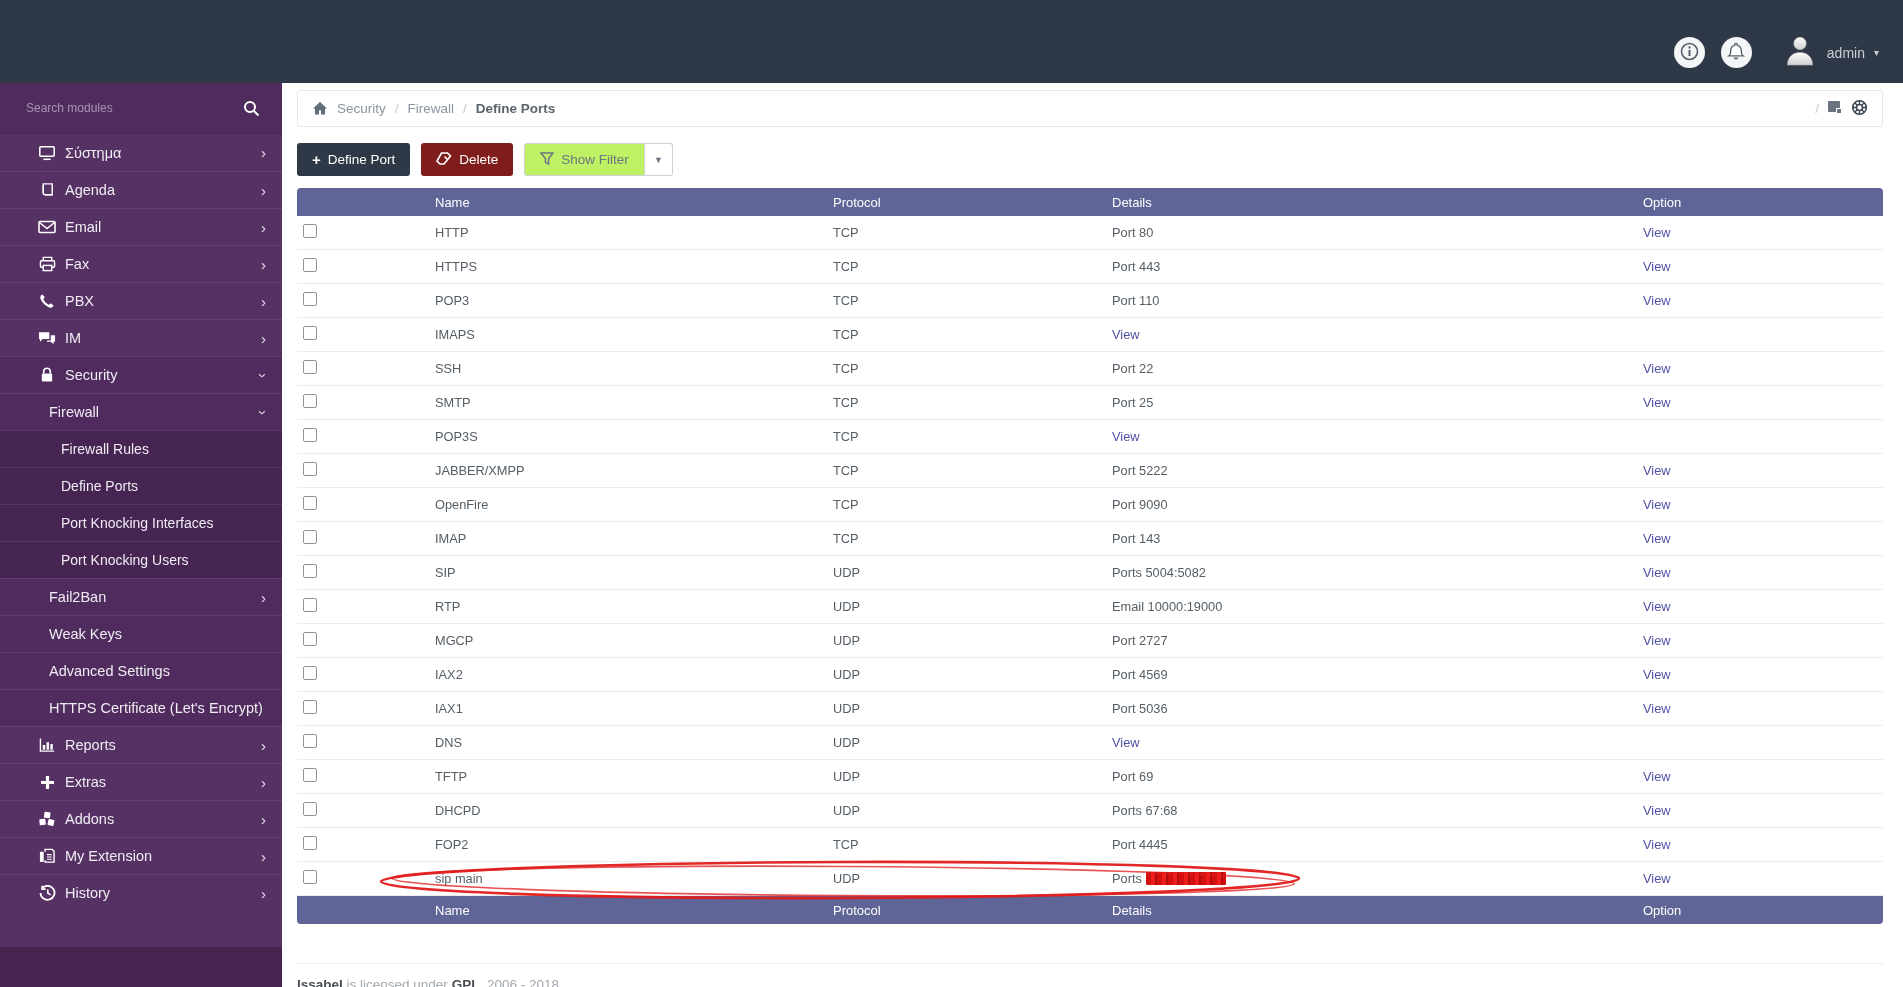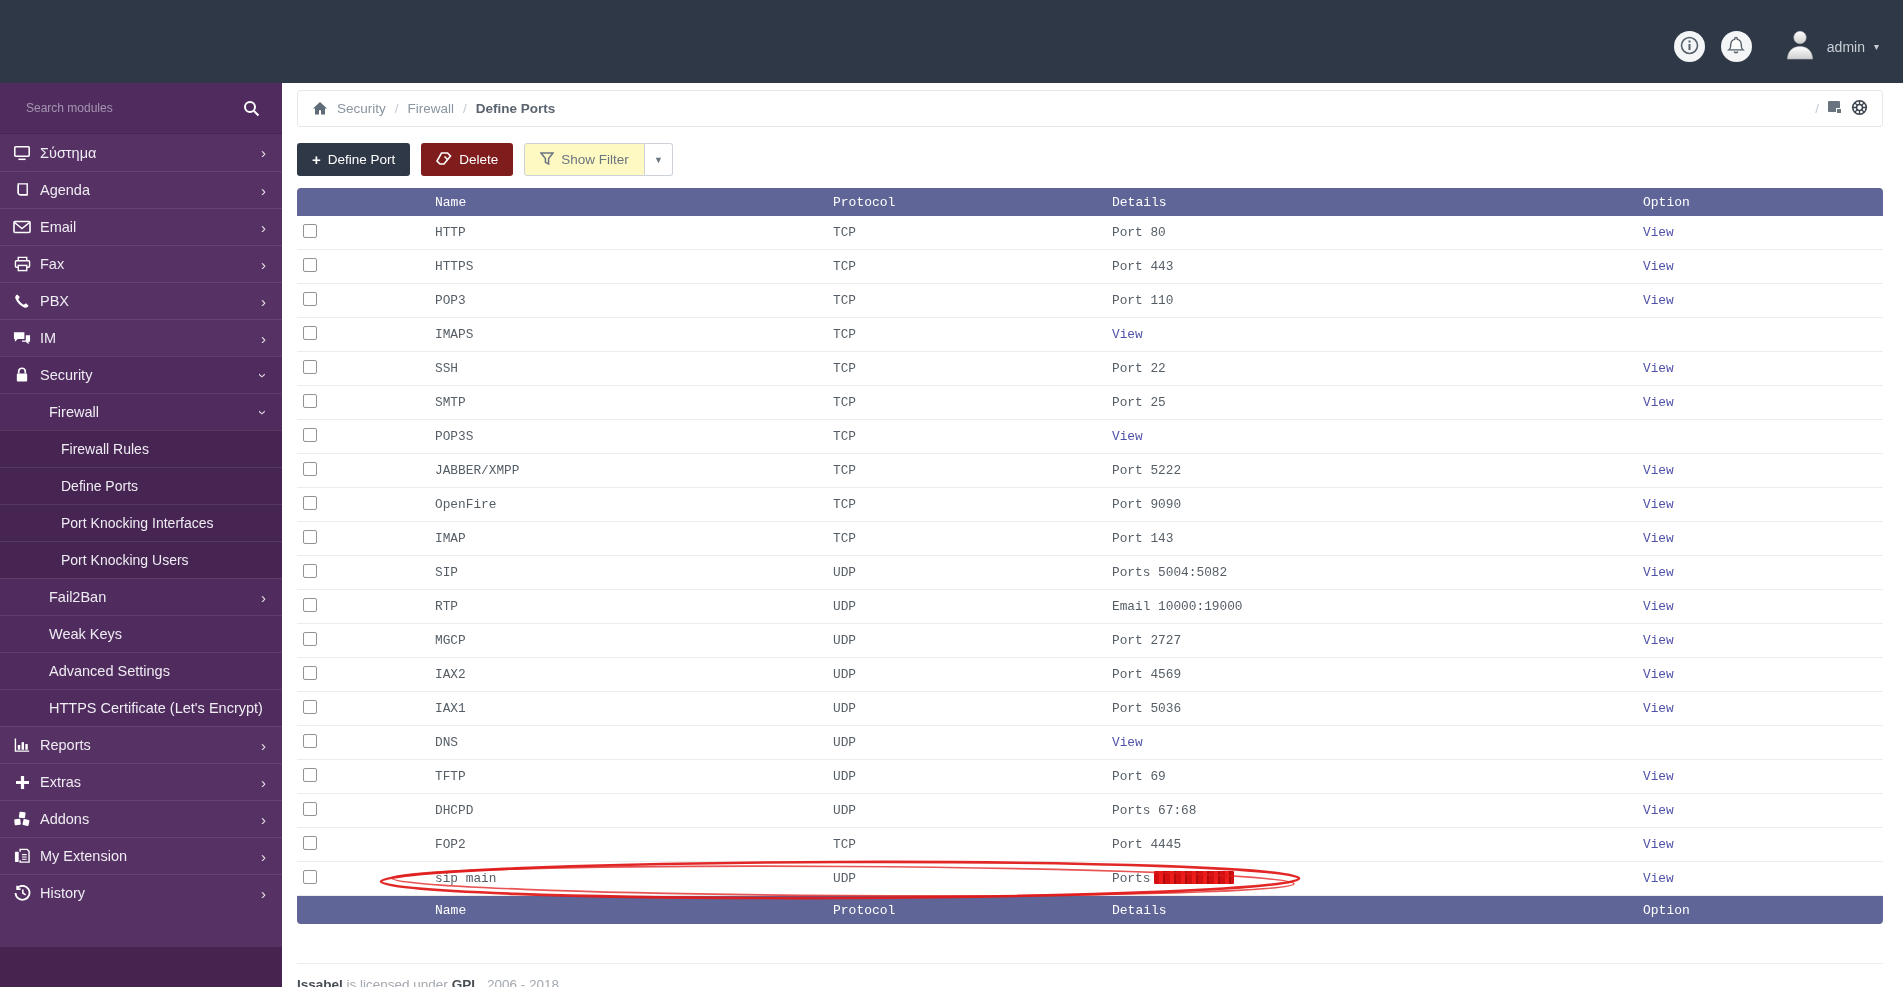--- a/index.html
+++ b/index.html
@@ -7,37 +7,37 @@
   body { font-family:"Liberation Sans","DejaVu Sans",sans-serif; background:#ffffff; position:relative; font-size:13px; color:#555; }
 
   
   .topbar { position:absolute; top:0; left:0; width:1903px; height:83px; background:#2f3847; z-index:5; }
   .logo-block { position:absolute; top:0; left:0; width:282px; height:83px; background:#5a3268; display:flex; align-items:center; padding:0 16px 0 26px; }
   .logo-dots { margin-right:10px; }
   .logo-text { color:#ffffff; font-size:24px; font-weight:bold; letter-spacing:0.3px; }
   .hamburger { margin-left:auto; width:36px; height:31px; border:1px solid rgba(255,255,255,0.55); border-radius:4px; display:flex; flex-direction:column; justify-content:center; align-items:center; gap:3px; cursor:pointer; background:transparent; }
   .hamburger span { display:block; width:17px; height:2.4px; background:#ffffff; border-radius:1px; }
 
-  .topbar-right { position:absolute; right:24px; top:5px; height:83px; display:flex; align-items:center; gap:16px;justify-content:flex-end; }
+  .topbar-right { position:absolute; right:24px; top:11px; height:83px; display:flex; align-items:center; gap:16px;justify-content:flex-end; }
   .circle-btn { width:31px; height:31px; border-radius:50%; background:#f4f5f6; display:flex; align-items:center; justify-content:center; cursor:pointer; }
   .user-box { display:flex; align-items:center; gap:9px; margin-left:14px; cursor:pointer; }
   .user-name { color:#c9ced6; font-size:14px; }
   .user-caret { color:#c9ced6; font-size:10px; }
 
   
   .sidebar { position:absolute; top:83px; left:0; width:282px; height:904px; background:#563264; z-index:4; }
   .search-row { height:51px; background:#4f2c5d; display:flex; align-items:center; padding:0 22px 0 26px; border-bottom:1px solid rgba(0,0,0,0.12); }
   .search-input { flex:1; background:transparent; border:none; outline:none; color:#e9e2f0; font-size:12px; font-family:inherit; }
   .search-input::placeholder { color:rgba(235,228,243,0.55); }
   .search-icon-btn { background:none; border:none; cursor:pointer; padding:0; display:flex; }
 
   .side-menu { }
   .side-item { height:37px; display:flex; align-items:center; border-top:1px solid rgba(255,255,255,0.09); cursor:pointer; color:#efecf3; font-size:14.5px; position:relative; }
   .side-item:first-child { border-top:none; }
-  .side-item.lvl1 { padding-left:13px; }
+  .side-item.lvl1 { padding-left:38px; }
   .side-item.lvl2 { padding-left:49px; background:#4f2c5d; }
   .side-item.lvl3 { padding-left:61px; background:#472553; font-size:14px; }
   .side-item.lvl1.in-trail { background:#4f2c5d; }
   .sicon { width:18px; height:18px; margin-right:9px; display:flex; align-items:center; justify-content:center; color:#ffffff; flex:0 0 18px; }
   .slabel { flex:1; white-space:nowrap; overflow:hidden; }
   .chev { position:absolute; right:16px; color:rgba(255,255,255,0.85); font-size:15px; line-height:1; }
   .chev.down { transform:rotate(90deg); }
   .sidebar-bottom { position:absolute; bottom:0; left:0; width:282px; height:40px; background:#46244f; }
 
   
@@ -50,26 +50,26 @@
   .bc-sep { color:#c3cad0; }
   .bc-current { color:#5a646e; font-weight:bold; }
   .breadcrumb-right { margin-left:auto; display:flex; align-items:center; gap:8px; }
 
   .toolbar { margin:16px 0 0 15px; display:flex; align-items:center; gap:11px; }
   .btn { height:33px; border:none; border-radius:3px; font-size:13.5px; font-family:inherit; display:inline-flex; align-items:center; gap:7px; padding:0 15px; cursor:pointer; }
   .btn-dark { background:#2f3847; color:#ffffff; }
   .btn-red { background:#7f1d1d; color:#ffffff; }
   .plus-glyph { font-weight:bold; font-size:15px; }
   .filter-group { display:inline-flex; }
-  .btn-filter { background:#fef9c3; border:1px solid #ccd2d8; border-radius:3px 0 0 3px; color:#6b7580; }
+  .btn-filter { background:#bef264; border:1px solid #ccd2d8; border-radius:3px 0 0 3px; color:#6b7580; }
   .btn-filter-caret { background:#ffffff; border:1px solid #ccd2d8; border-left:none; border-radius:0 3px 3px 0; width:28px; color:#6b7580; font-size:9px; padding:0; justify-content:center; }
 
   
   .ports-table { margin:12px 20px 0 15px; }
-  .trow { display:grid; grid-template-columns:138px 398px 279px 531px auto; align-items:center;font-family:Liberation Mono, monospace; }
+  .trow { display:grid; grid-template-columns:138px 398px 279px 531px auto; align-items:center; }
   .thead { background:#5f6596; color:#ffffff; height:28px; font-size:13px; }
   .thead.top { border-radius:4px 4px 0 0; }
   .thead.bottom { border-radius:0 0 4px 4px; }
   .tbody .trow { height:34px; border-bottom:1px solid #ececec; background:#ffffff; font-size:12.8px; color:#555e66; }
   .cell { overflow:hidden; white-space:nowrap; }
   .c-check { padding-left:6px; }
   .checkbox { width:14px; height:14px; border:1px solid #8f9499; border-radius:2px; background:#ffffff; display:inline-block; cursor:pointer; }
   .view-link { color:#4f51a8; cursor:pointer; text-decoration:none; }
   .redact { display:inline-block; width:80px; height:13px; vertical-align:-2px; margin-left:4px; border-radius:1px;
             background:repeating-linear-gradient(90deg,#d40f0f 0 5px,#ef1c1c 5px 9px,#b30b0b 9px 11px); }

